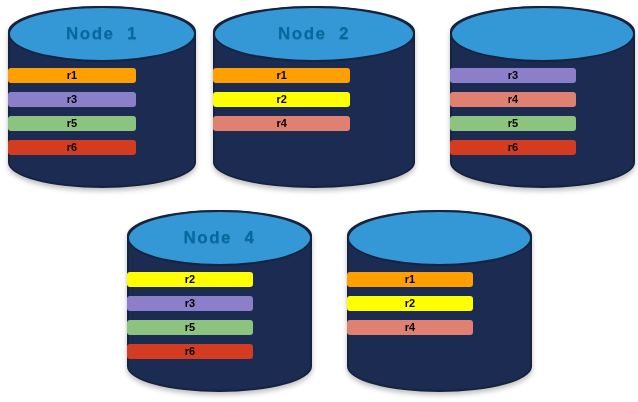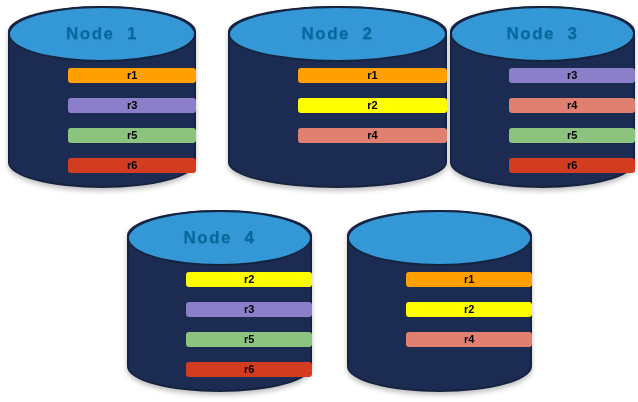--- a/index.html
+++ b/index.html
@@ -72,22 +72,22 @@
   }
 
   .shard-stack {
     position: absolute;
     left: 0;
     right: 0;
     top: 62px;
     z-index: 3;
     display: flex;
     flex-direction: column;
-    align-items: flex-end;
-    gap: 15px;
+    align-items: flex-start;
+    gap: 9px;
   }
 
   .shard {
     width: 68%;
     height: 15px;
     border-radius: 3px;
     display: flex;
     align-items: center;
     justify-content: center;
     font-size: 11px;
@@ -105,34 +105,33 @@
       <div class="cyl-body"></div>
       <div class="cyl-top"></div>
       <div class="node-label">Node  1</div>
       <div class="shard-stack">
         <div class="shard" style="background: rgb(255, 160, 0);">r1</div>
         <div class="shard" style="background: rgb(138, 127, 200);">r3</div>
         <div class="shard" style="background: rgb(140, 196, 127);">r5</div>
         <div class="shard" style="background: rgb(212, 60, 34);">r6</div>
       </div>
     </div>
-    <div class="node" style="left: 228px; top: 6px; width: 219px; height: 182px;">
+    <div class="node" style="left: 213px; top: 6px; width: 170px; height: 182px; padding-left: 32px;">
       <div class="cyl-body"></div>
       <div class="cyl-top"></div>
       <div class="node-label">Node  2</div>
       <div class="shard-stack">
         <div class="shard" style="background: rgb(255, 160, 0);">r1</div>
         <div class="shard" style="background: rgb(255, 255, 0);">r2</div>
         <div class="shard" style="background: rgb(224, 128, 112);">r4</div>
       </div>
     </div>
     <div class="node" style="left: 450px; top: 6px; width: 185px; height: 182px;">
       <div class="cyl-body"></div>
       <div class="cyl-top"></div>
-      <div class="node-label">Node  3</div>
       <div class="shard-stack">
         <div class="shard" style="background: rgb(138, 127, 200);">r3</div>
         <div class="shard" style="background: rgb(224, 128, 112);">r4</div>
         <div class="shard" style="background: rgb(140, 196, 127);">r5</div>
         <div class="shard" style="background: rgb(212, 60, 34);">r6</div>
       </div>
     </div>
     <div class="node" style="left: 127px; top: 210px; width: 185px; height: 182px;">
       <div class="cyl-body"></div>
       <div class="cyl-top"></div>

